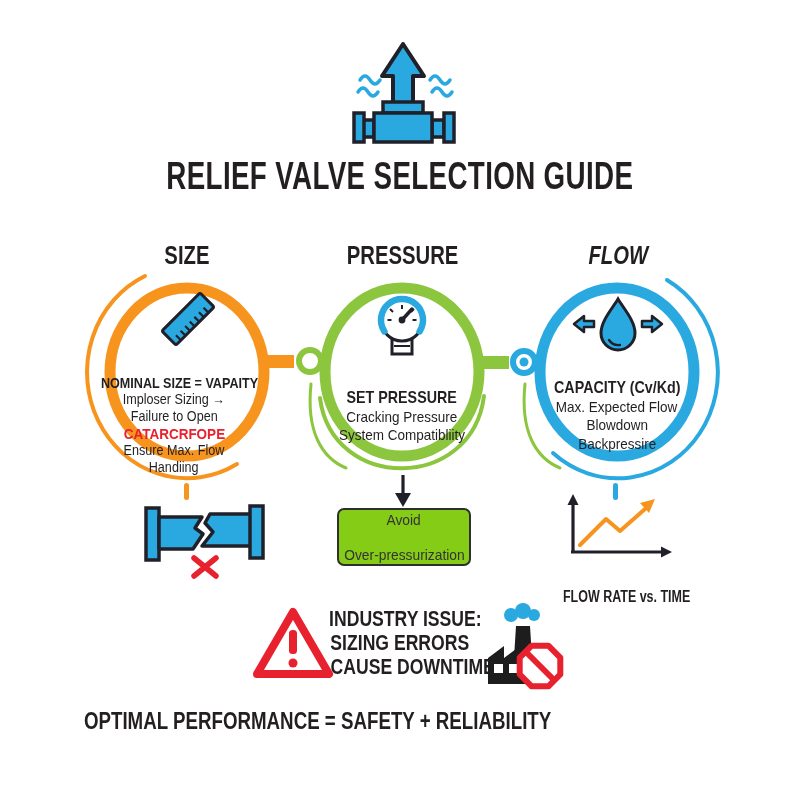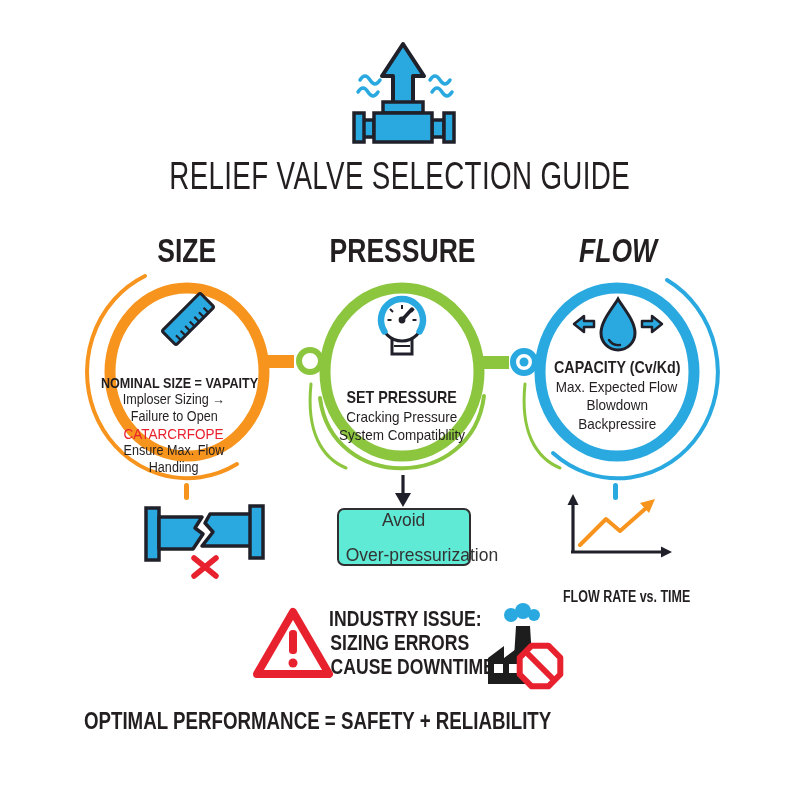--- a/index.html
+++ b/index.html
@@ -5,47 +5,47 @@
   * { margin:0; padding:0; box-sizing:border-box; }
   html,body { width:800px; height:800px; }
   body {
     position:relative; background:#ffffff; overflow:hidden;
     font-family:"Liberation Sans", sans-serif; color:#231F20;
   }
   .abs { position:absolute; }
   .cond { display:inline-block; white-space:nowrap; transform-origin:center; }
   .center { text-align:center; }
 
-  #page-title { left:0; top:155px; width:800px; font-size:38px; font-weight:normal; }
+  #page-title { left:0; top:155px; width:800px; font-size:38px; font-weight:bold; }
   #page-title .cond { transform:scaleX(0.73); letter-spacing:0.5px; }
 
-  .step-label { top:231px; width:200px; font-size:34px; font-weight:bold; }
+  .step-label { top:240px; width:200px; font-size:26px; font-weight:bold; }
   .step-label .cond { transform:scaleX(0.78); }
   #label-size { left:87px; }
   #label-pressure { left:303px; }
   #label-flow { left:518px;font-style:italic; }
 
   .circle-text { width:176px; z-index:3; }
   .circle-text .ln { display:block; }
   .circle-text .cond { transform:scaleX(0.9); }
   .circle-text .hd { font-weight:bold; font-size:15.5px; }
   .circle-text .hd .cond { transform:scaleX(0.84); }
   #size-text { left:86px; top:346px; font-size:14px; line-height:17px;margin-top:28px; }
   #size-text .hd { font-size:15px; }
   #pressure-text { left:314px; top:360px; font-size:15px; line-height:18.5px; }
   #pressure-text .hd { font-size:17px;margin-top:29px; }
   #flow-text { left:529px; top:359px; font-size:15px; line-height:18.5px; }
-  #flow-text .hd { font-size:17px; }
-  .warn-red { color:#E8212E; font-weight:normal; font-size:15px; }
+  #flow-text .hd { font-size:17px;margin-top:20px; }
+  .warn-red { color:#E8212E; font-weight:bold; font-size:15px; }
 
   #overpressure-box {
     left:337px; top:508px; width:134px; height:58px;
-    border:2.5px solid #2f2f2f; border-radius:7px; background:#5eead4;
+    border:2.5px solid #2f2f2f; border-radius:7px; background:#84cc16;
     display:flex; flex-direction:column; justify-content:center;
-    font-size:19px; line-height:19px; color:#333; z-index:3;gap:16px;
+    font-size:15px; line-height:19px; color:#333; z-index:3;gap:16px;
   }
   #overpressure-box .cond { transform:scaleX(0.92); }
 
   #flow-chart-label { left:545px; top:588px; width:160px; font-size:16px; font-weight:bold; }
   #flow-chart-label .cond { transform:scaleX(0.78); }
 
   #issue-text { left:310px; top:607px; width:180px; font-size:22px; font-weight:bold; line-height:24px; }
   #issue-text .cond { transform:scaleX(0.8); }
 
   #footer-tagline { left:0; top:707px; width:636px; font-size:24px; font-weight:bold; }

